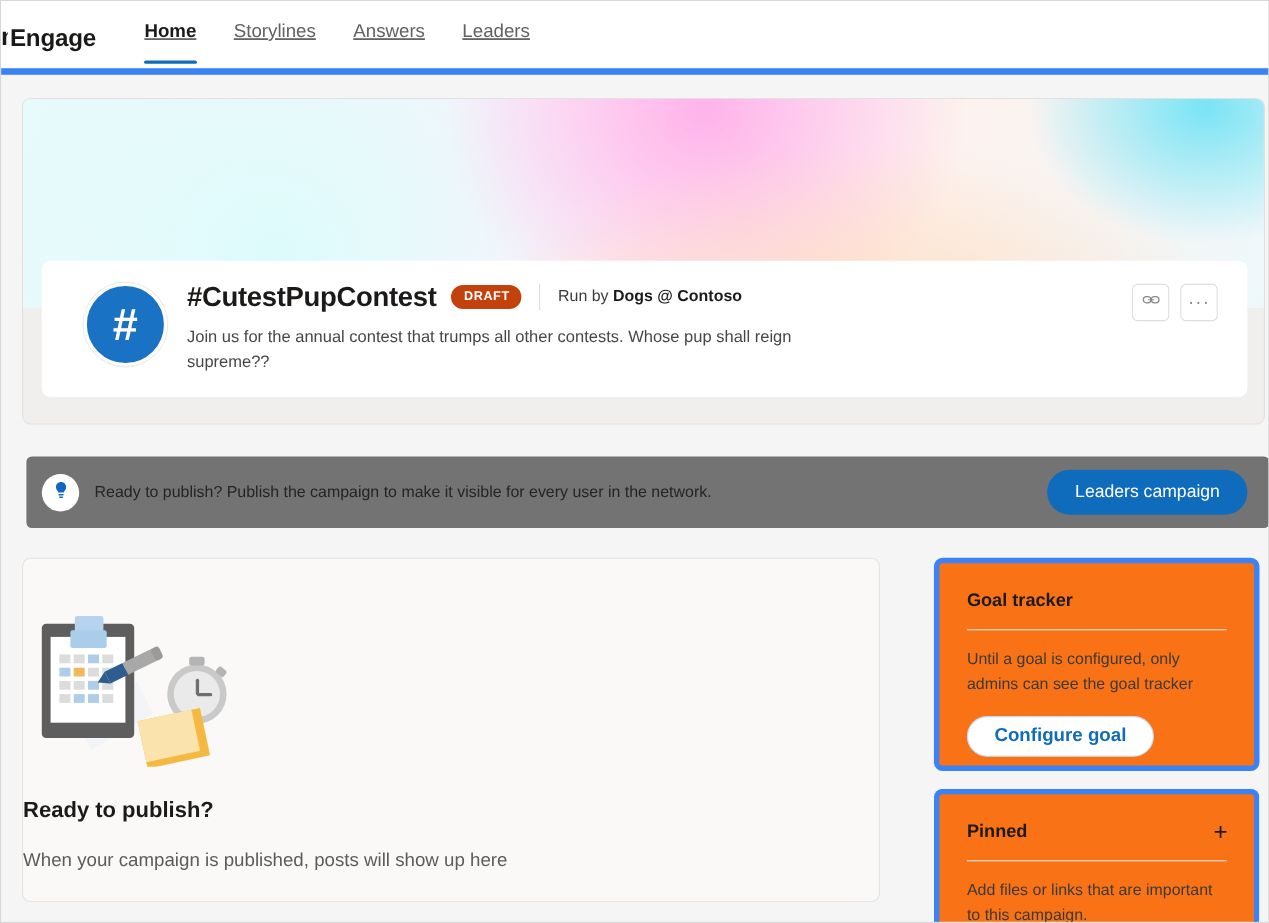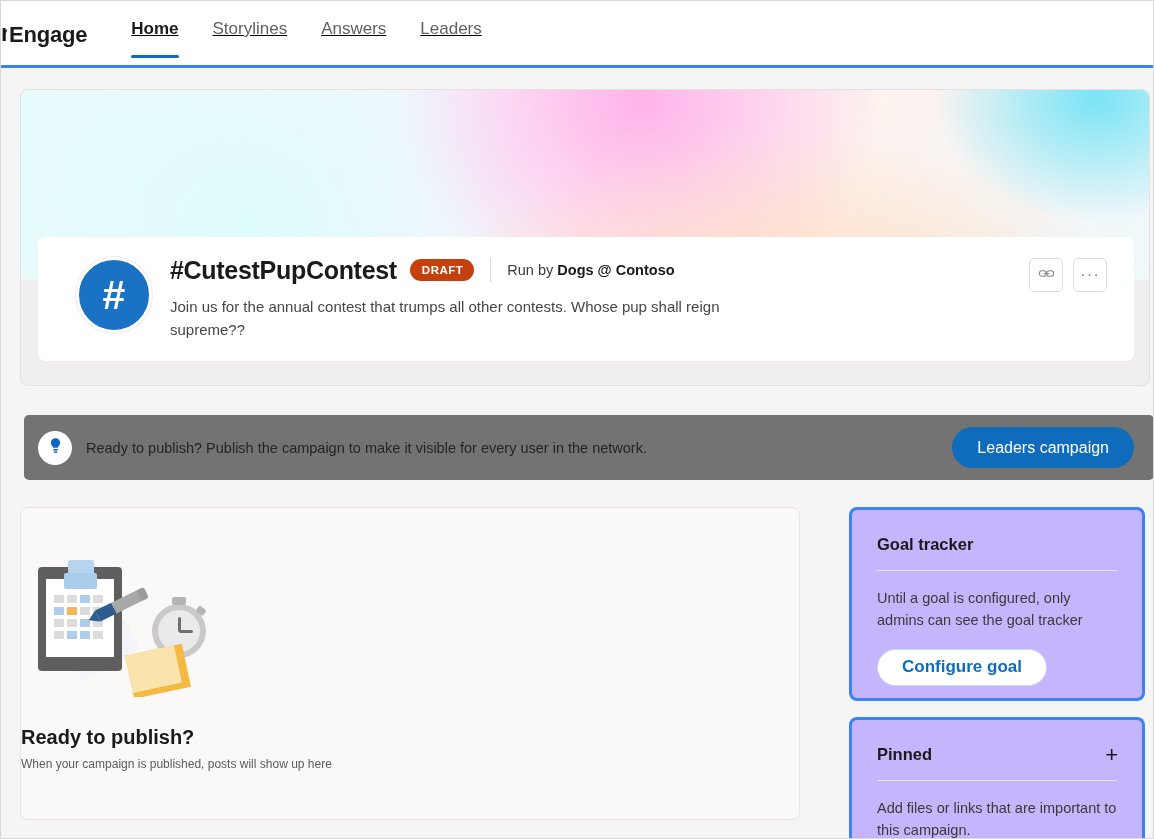--- a/index.html
+++ b/index.html
@@ -16,21 +16,21 @@
     background: #f5f5f5;
     border: 1px solid #d8d8d8;
     overflow: hidden;
   }
 
   
   .topnav {
     position: absolute; top: 0; left: 0;
     width: 1154px; height: 67px;
     background: #ffffff;
-    border-bottom: 3px solid #3b82f6;
+    border-bottom: 6px solid #3b82f6;
     display: flex; align-items: flex-start;
     padding-left: 0;
   }
   .nav-sliver {
     width: 6px; height: 36px;
     margin-top: 14px;
     overflow: hidden;
     color: #1b1a19;
     font-size: 23px; font-weight: bold;
     line-height: 36px;
@@ -197,32 +197,32 @@
     left: 0; right: 0; top: 49px;
     display: flex; flex-direction: column; align-items: flex-start;
   }
   .empty-illus { width: 200px; height: 140px; }
   .empty-title {
     margin-top: 29px;
     font-size: 20px; font-weight: bold;
     color: #1b1a19;
   }
   .empty-sub {
-    margin-top: 8px;
-    font-size: 12px;
+    margin-top: 23px;
+    font-size: 17px;
     color: #5d5b59;
   }
 
   
   .side-card {
     position: absolute;
     left: 848px;
     width: 296px;
-    background: #c4b5fd;
-    border: 3px solid #3b82f6;
+    background: #f97316;
+    border: 5px solid #3b82f6;
     border-radius: 8px;
   }
   .card-goal { top: 506px; height: 194px; }
   .card-pinned { top: 716px; height: 123px; border-bottom: none; border-radius: 8px 8px 0 0; }
   .card-head {
     display: flex; align-items: center; justify-content: space-between;
     padding: 25px 24px 0 25px;
   }
   .card-title { font-size: 16.5px; font-weight: bold; color: #1b1a19; }
   .plus-btn {

